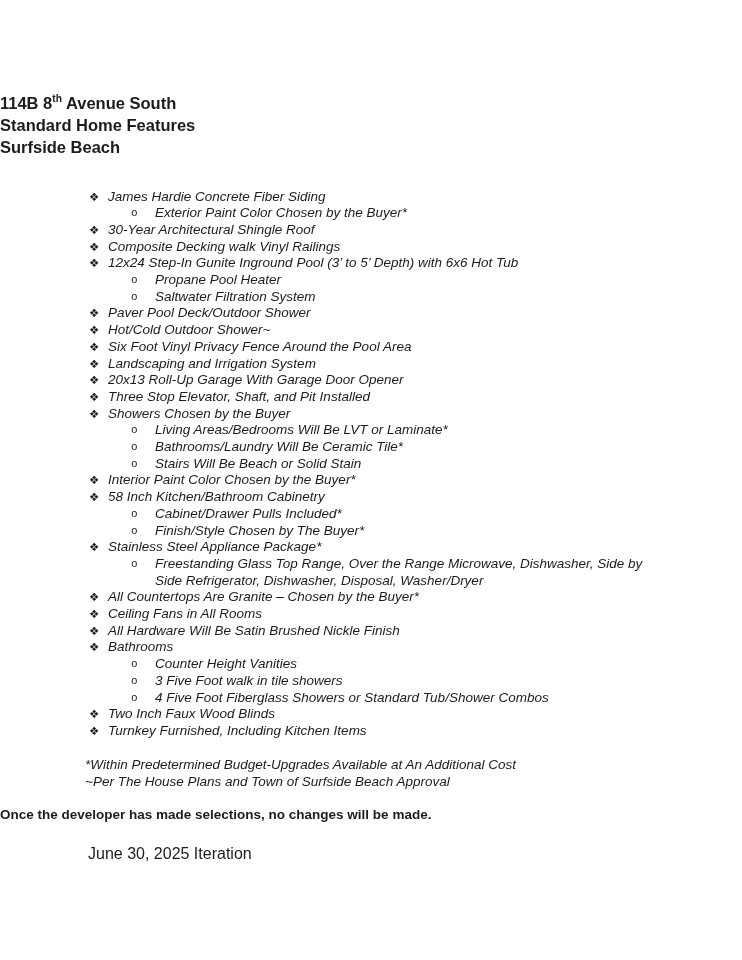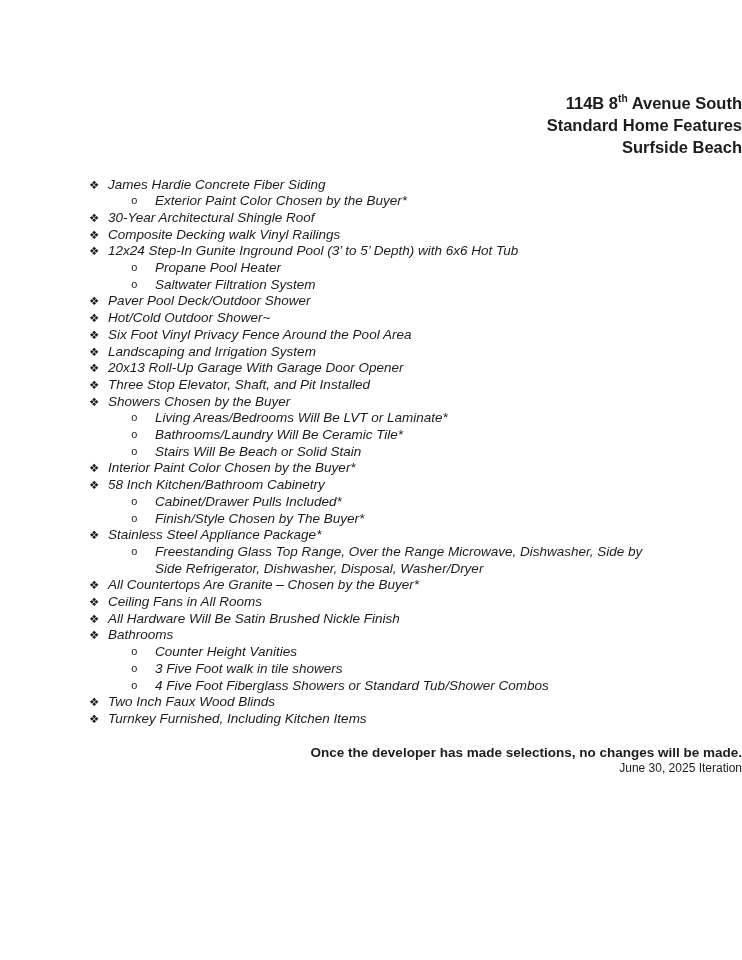--- a/index.html
+++ b/index.html
@@ -9,26 +9,25 @@
     font-family: "Liberation Sans", sans-serif;
     color: #1c1c1c;
     overflow: hidden;
   }
   .doc {
     position: relative;
     width: 742px; height: 960px;
     padding-top: 88px;
   }
   .title-block {
-    text-align: right;
+    text-align: left;
     font-weight: bold;
     font-size: 16.5px;
     line-height: 22px;
-    margin-bottom: 19px;
-    padding-left: 14px;
+    margin-bottom: 31px;
   }
   .title-block sup {
     font-size: 0.62em;
     vertical-align: super;
     font-weight: bold;
   }
   .features-list {
     width: 566px;
     margin-left: 88px;
     font-size: 13.5px;
@@ -52,31 +51,30 @@
   .li .li-text { flex: 1 1 auto; font-style: italic; }
   .footnotes {
     margin-left: 85px;
     margin-top: 17px;
     font-style: italic;
     font-size: 13.5px;
     line-height: 16.8px;
   }
   .notice {
     margin-top: 17px;
-    text-align: right;
+    text-align: left;
     font-weight: bold;
     font-size: 13.5px;
     line-height: 16.7px;
   }
   .date-line {
     margin-left: 88px;
-    margin-top: 1px;
-    font-size: 12px;
+    margin-top: 24px;
+    font-size: 16px;
     line-height: 12px;
-    text-align: right;
   }
 </style>
 </head>
 <body>
 
 <div class="doc">
 
   <div class="title-block">
     <div><span>114B 8</span><sup>th</sup><span> Avenue South</span></div>
     <div>Standard Home Features</div>
@@ -207,18 +205,22 @@
       <div class="li lvl1">
       <span class="bullet">❖</span>
       <span class="li-text">Two Inch Faux Wood Blinds</span>
     </div>
       <div class="li lvl1">
       <span class="bullet">❖</span>
       <span class="li-text">Turnkey Furnished, Including Kitchen Items</span>
     </div>
     </div>
 
+  <div class="footnotes">
+    <div>*Within Predetermined Budget-Upgrades Available at An Additional Cost</div>
+    <div>~Per The House Plans and Town of Surfside Beach Approval</div>
+  </div>
 
   <div class="notice">Once the developer has made selections, no changes will be made.</div>
 
   <div class="date-line">June 30, 2025 Iteration</div>
 
 </div>
 
 </body></html>

